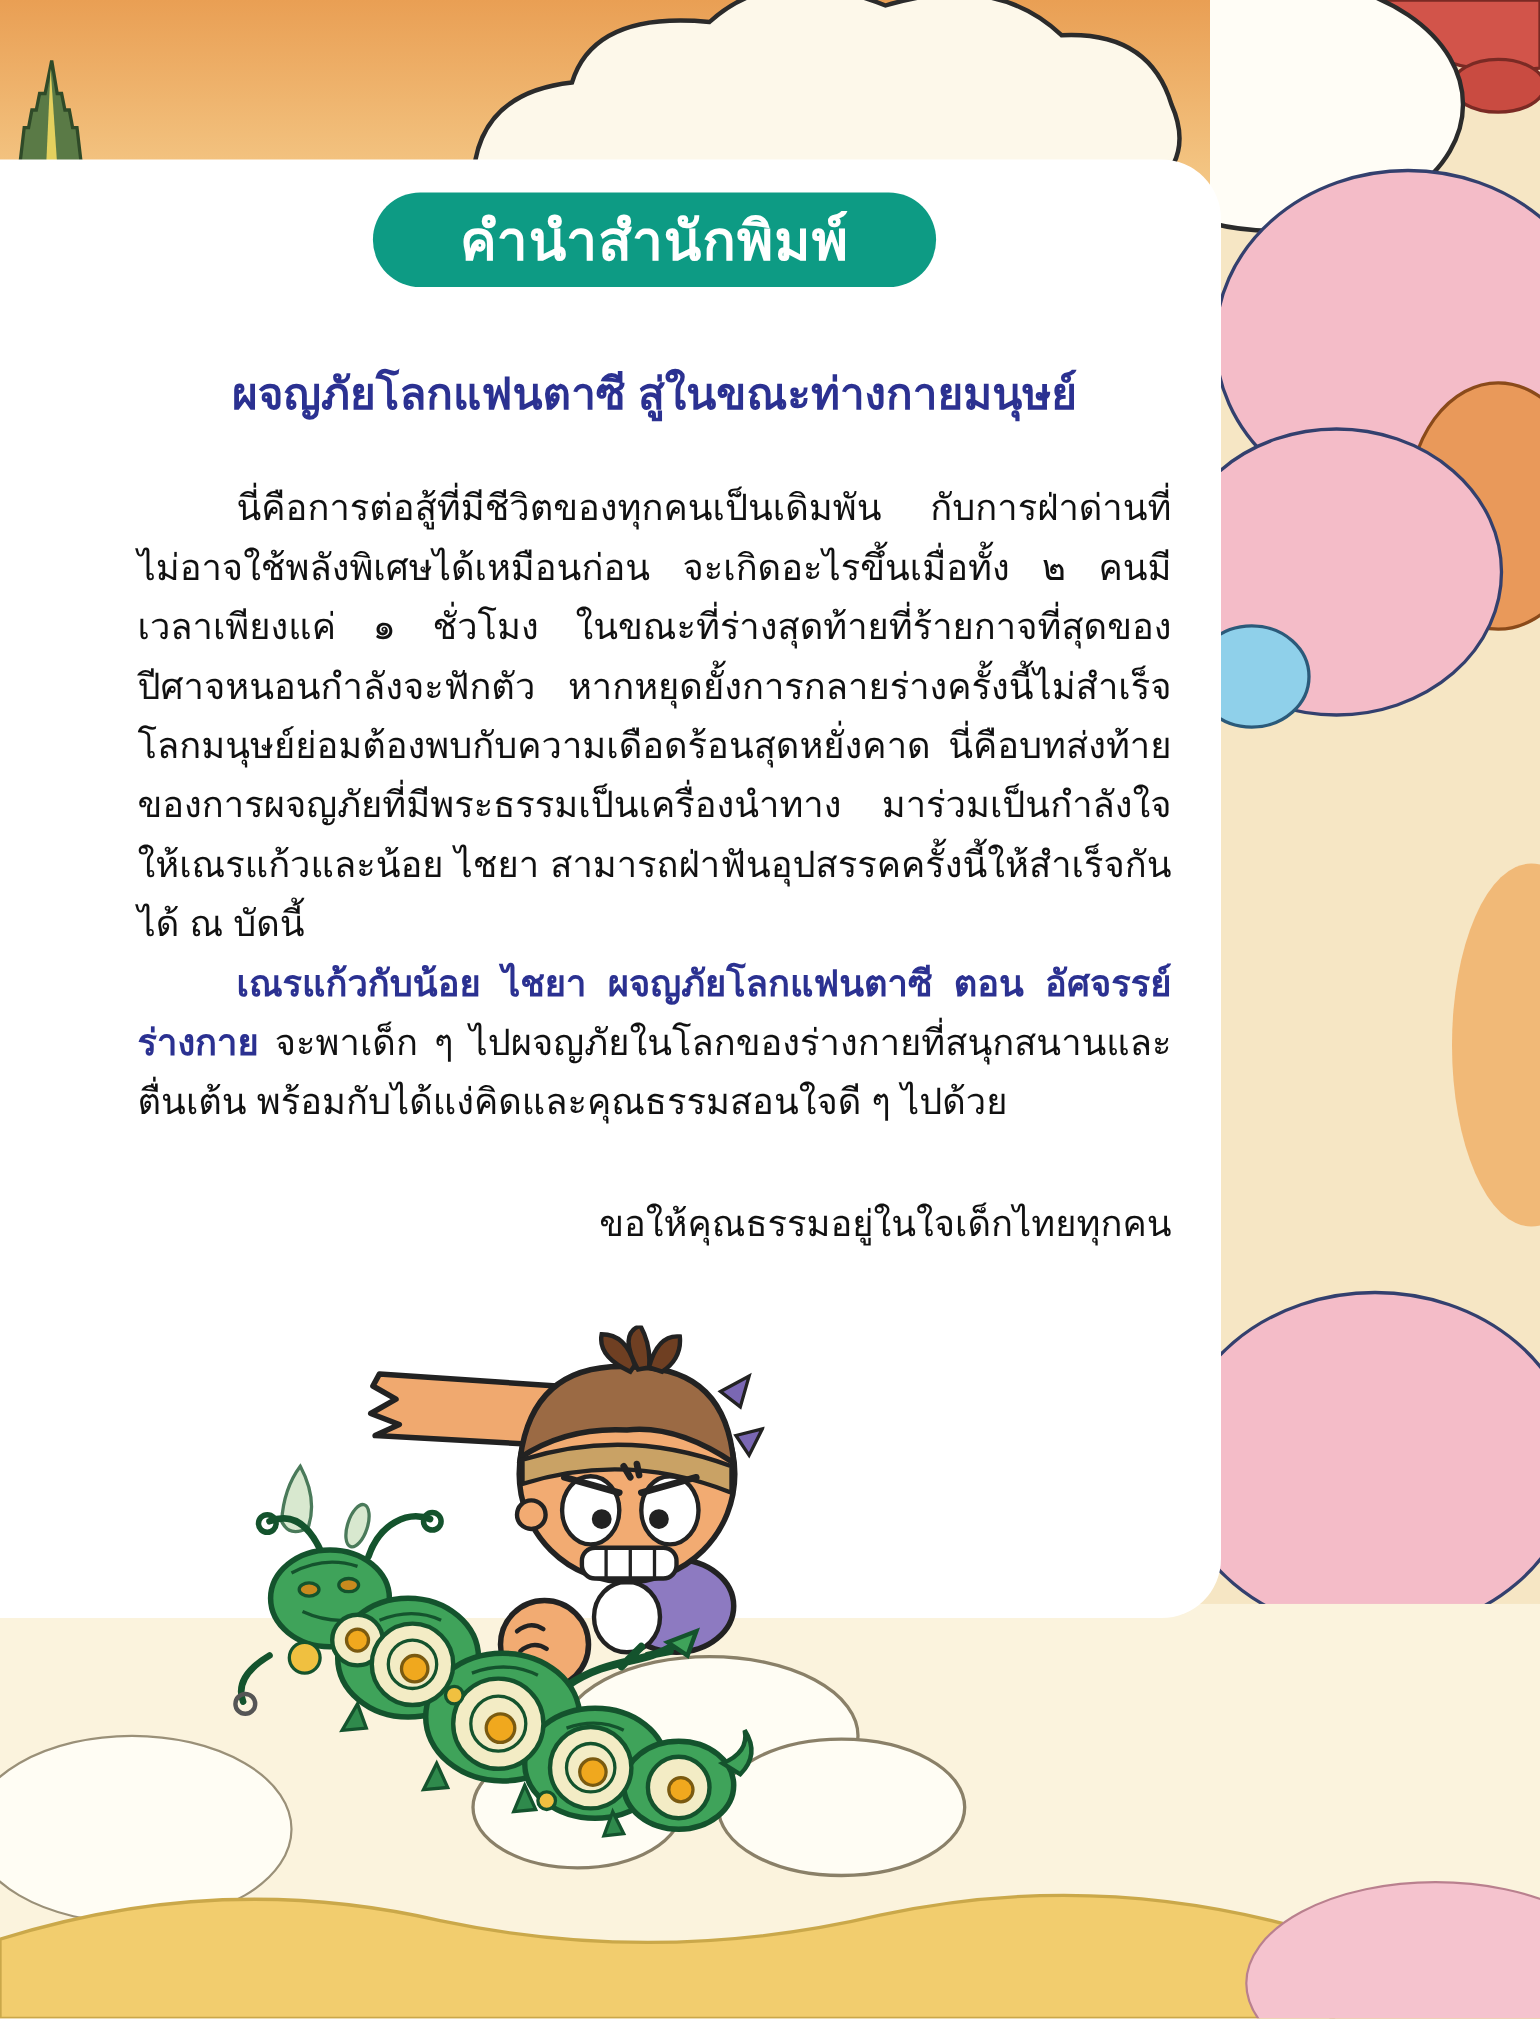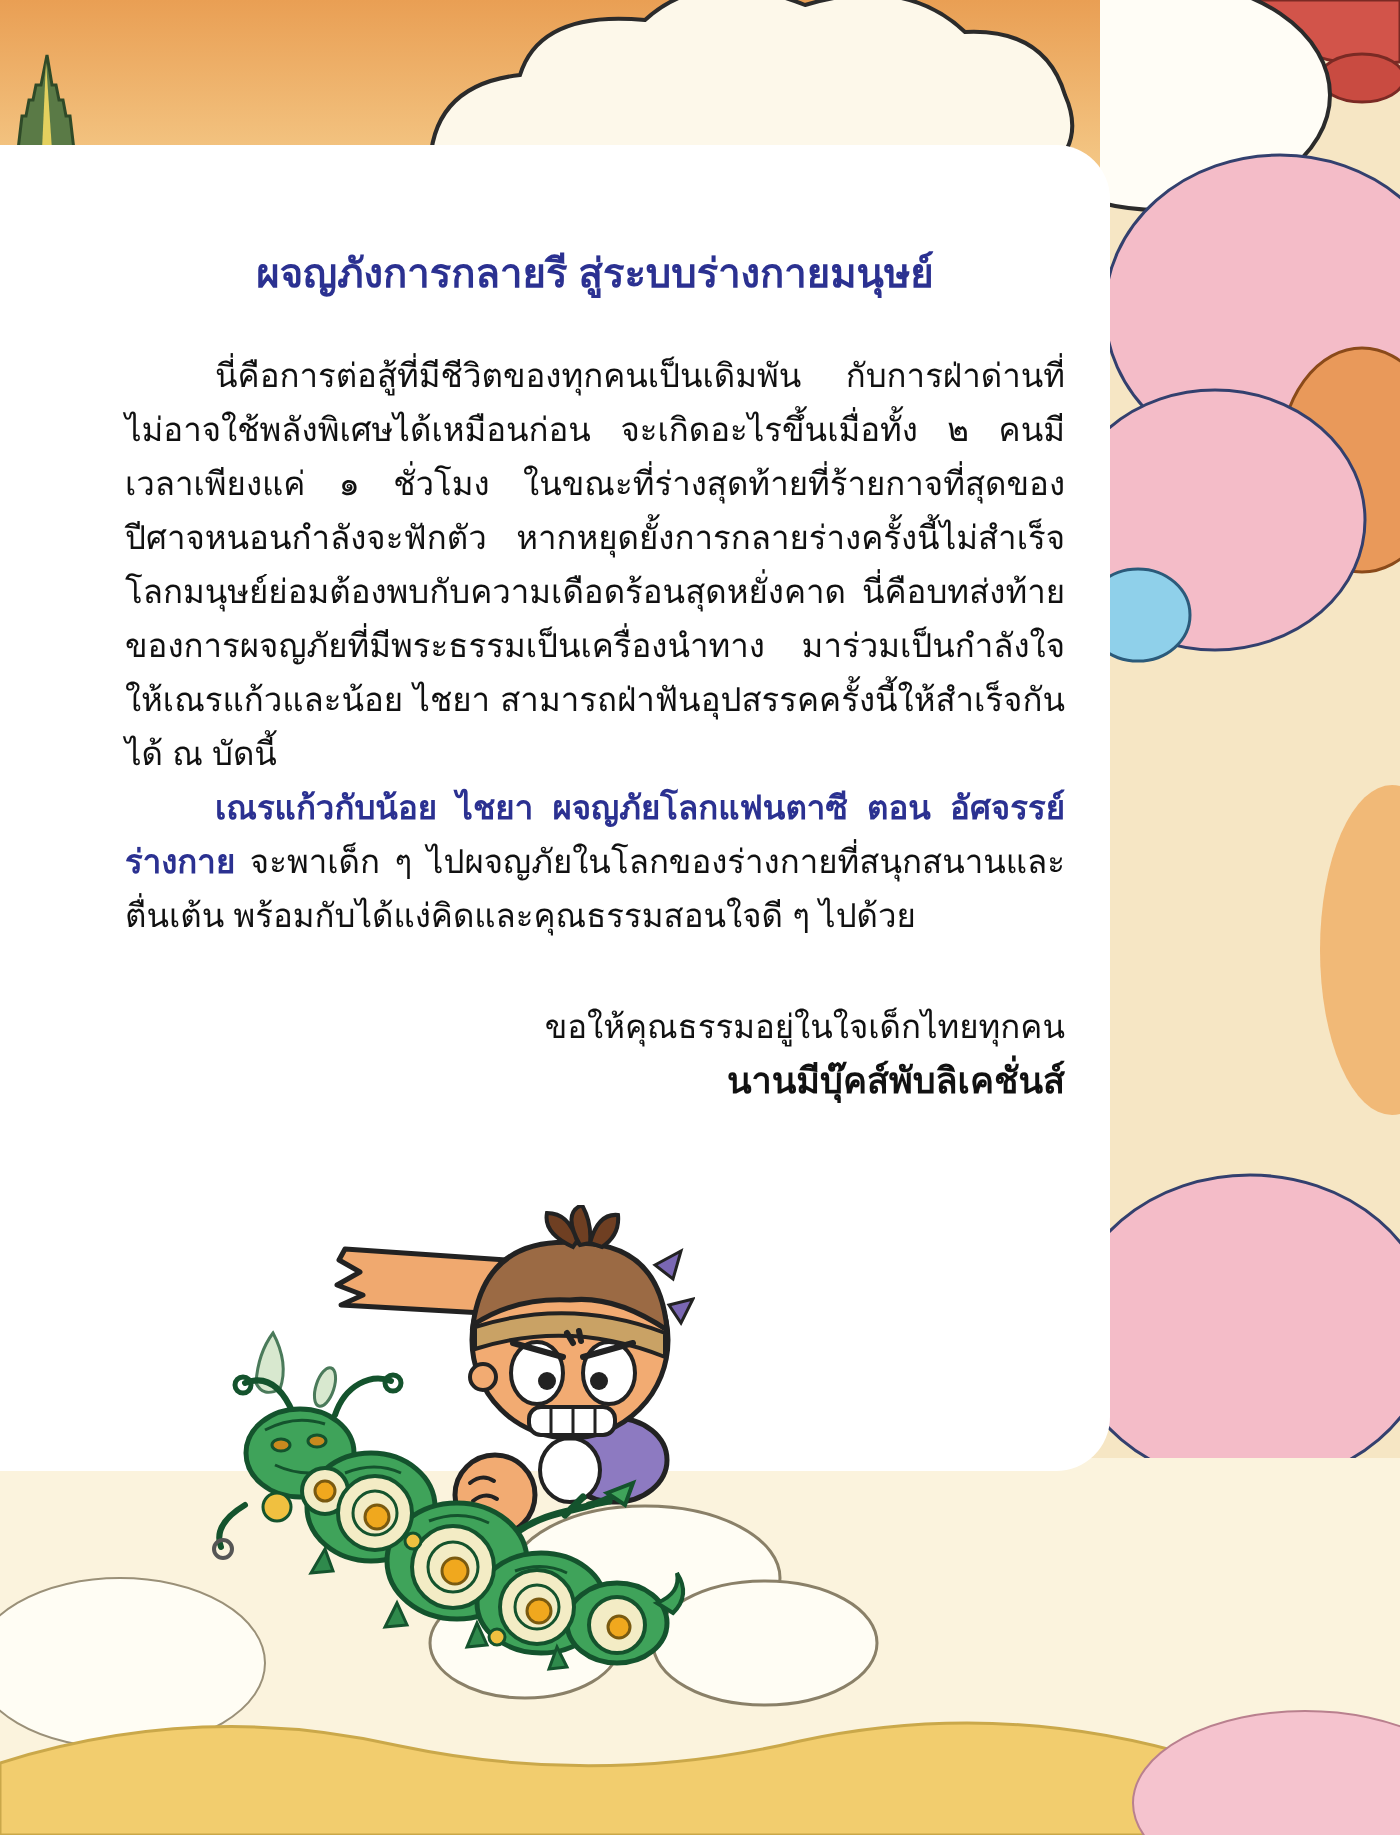--- a/index.html
+++ b/index.html
@@ -86,31 +86,33 @@
     <ellipse cx="120" cy="205" rx="145" ry="85" fill="#fffdf4" stroke="#9a9078" stroke-width="2"></ellipse>
     <ellipse cx="525" cy="185" rx="95" ry="55" fill="#fffdf4" stroke="#8a8068" stroke-width="3"></ellipse>
     <ellipse cx="645" cy="120" rx="135" ry="72" fill="#fffdf4" stroke="#8a8068" stroke-width="3"></ellipse>
     <ellipse cx="765" cy="185" rx="112" ry="62" fill="#fffdf4" stroke="#8a8068" stroke-width="3"></ellipse>
   </g>
   <path d="M0 305 Q200 242 400 288 Q600 330 800 283 Q1000 240 1200 300 L1400 278 L1400 377 L0 377 Z" fill="#f2cd6e" stroke="#caa84a" stroke-width="3"></path>
   <ellipse cx="1305" cy="345" rx="172" ry="92" fill="#f5c3ce" stroke="#b9808e" stroke-width="2"></ellipse>
 </svg>
 
 <div class="card">
+  <div class="banner">
+    <span>คำนำสำนักพิมพ์</span>
+  </div>
 
-  <div class="heading">ผจญภังการกลายรี สู่ระบบร่างกายมนุษย์</div>
+  <div class="heading">ผจญภัยโลกแฟนตาซี สู่ในขณะท่างกายมนุษย์</div>
 
   <div class="bodytext">
     <p>นี่คือการต่อสู้ที่มีชีวิตของทุกคนเป็นเดิมพัน กับการฝ่าด่านที่ไม่อาจใช้พลังพิเศษได้เหมือนก่อน จะเกิดอะไรขึ้นเมื่อทั้ง ๒ คนมีเวลาเพียงแค่ ๑ ชั่วโมง ในขณะที่ร่างสุดท้ายที่ร้ายกาจที่สุดของปีศาจหนอนกำลังจะฟักตัว หากหยุดยั้งการกลายร่างครั้งนี้ไม่สำเร็จ โลกมนุษย์ย่อมต้องพบกับความเดือดร้อนสุดหยั่งคาด นี่คือบทส่งท้ายของการผจญภัยที่มีพระธรรมเป็นเครื่องนำทาง มาร่วมเป็นกำลังใจให้เณรแก้วและน้อย ไชยา สามารถฝ่าฟันอุปสรรคครั้งนี้ให้สำเร็จกันได้ ณ บัดนี้</p>
     <p><span class="series">เณรแก้วกับน้อย ไชยา ผจญภัยโลกแฟนตาซี ตอน อัศจรรย์ร่างกาย</span> <span>จะพาเด็ก ๆ ไปผจญภัยในโลกของร่างกายที่สนุกสนานและตื่นเต้น พร้อมกับได้แง่คิดและคุณธรรมสอนใจดี ๆ ไปด้วย</span></p>
   </div>
 
   <div class="closing">
     <div class="wish">ขอให้คุณธรรมอยู่ในใจเด็กไทยทุกคน</div>
-    <div class="publisher">นานมีบุ๊คส์พับลิเคชั่นส์</div>
   </div>
 </div>
 
 <svg class="illus" viewBox="0 0 510 480">
 
   <g>
     <path d="M88 128 q16 30 7 56 q-17 9 -24 -6 q2 -30 17 -50 Z" fill="#d8e8cf" stroke="#4a7a5a" stroke-width="3"></path>
     <ellipse cx="140" cy="182" rx="9" ry="20" transform="rotate(18 140 182)" fill="#d8e8cf" stroke="#4a7a5a" stroke-width="3"></ellipse>
   </g>
 

